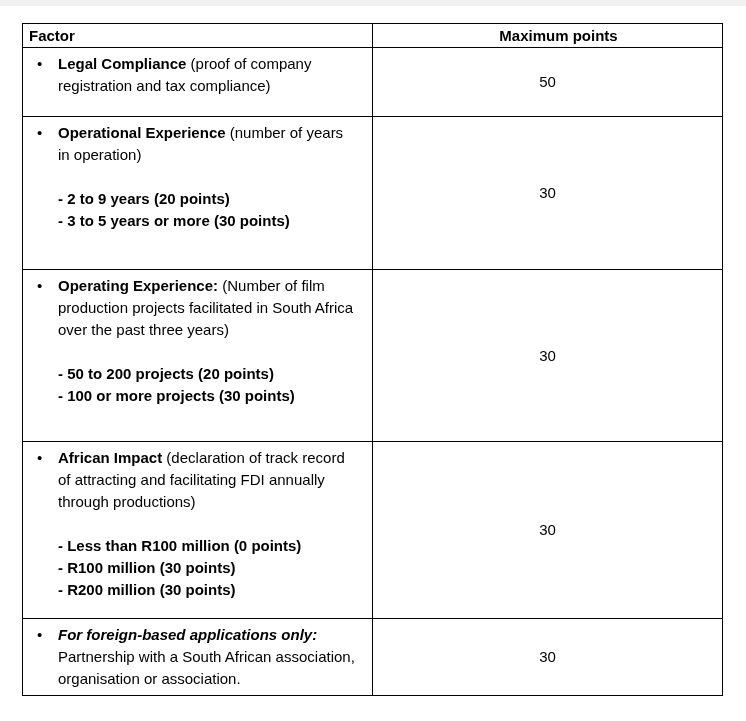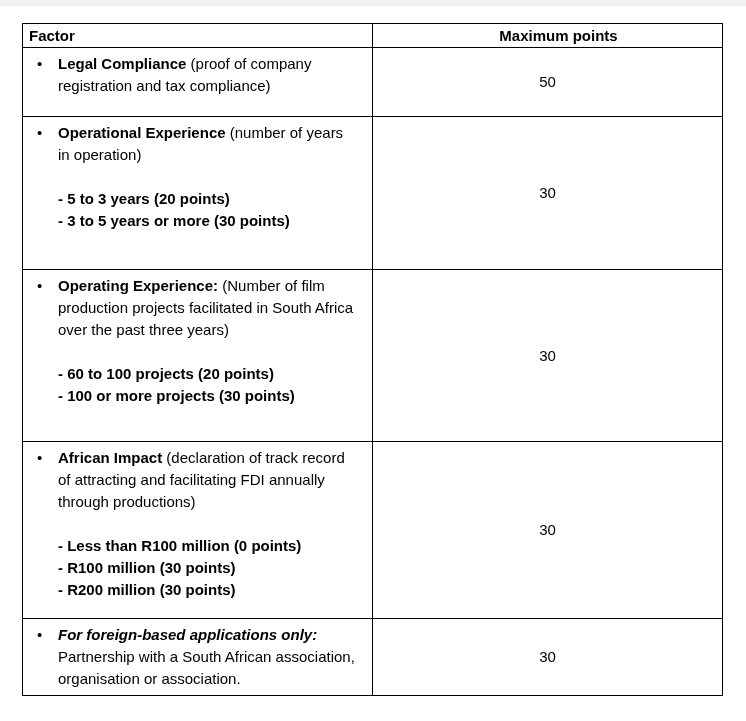--- a/index.html
+++ b/index.html
@@ -108,35 +108,35 @@
       <div class="cell-points">50</div>
     </div>
 
     <div class="t-row r2">
       <div class="cell-factor">
         <div class="factor-main">
           <span class="bullet">•</span>
           <span class="factor-text"><span class="factor-bold">Operational Experience</span><span> (number of years in operation)</span></span>
         </div>
         <div class="sub-items">
-          <div class="sub-item">- 5 to 3 years (20 points)</div>
+          <div class="sub-item">- 2 to 9 years (20 points)</div>
           <div class="sub-item">- 3 to 5 years or more (30 points)</div>
         </div>
       </div>
       <div class="cell-points">30</div>
     </div>
 
     <div class="t-row r3">
       <div class="cell-factor">
         <div class="factor-main">
           <span class="bullet">•</span>
           <span class="factor-text"><span class="factor-bold">Operating Experience:</span><span> (Number of film production projects facilitated in South Africa over the past three years)</span></span>
         </div>
         <div class="sub-items">
-          <div class="sub-item">- 60 to 100 projects (20 points)</div>
+          <div class="sub-item">- 50 to 200 projects (20 points)</div>
           <div class="sub-item">- 100 or more projects (30 points)</div>
         </div>
       </div>
       <div class="cell-points">30</div>
     </div>
 
     <div class="t-row r4">
       <div class="cell-factor">
         <div class="factor-main">
           <span class="bullet">•</span>

